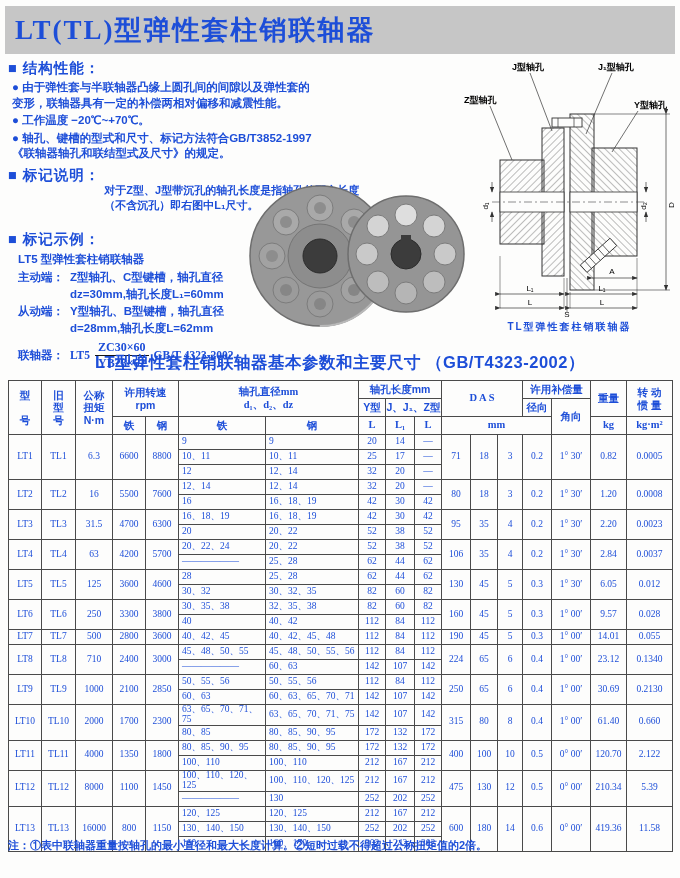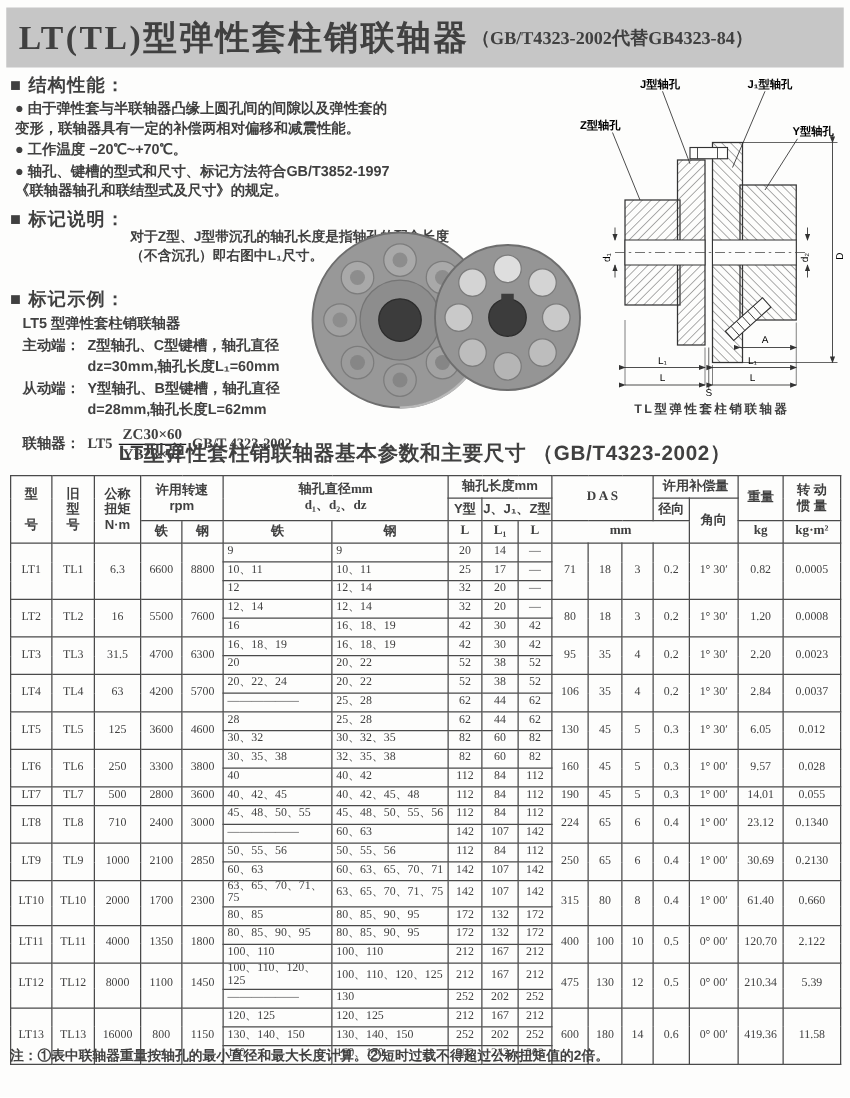--- a/index.html
+++ b/index.html
@@ -1,17 +1,17 @@
 <!DOCTYPE html>
 <html lang="zh"><head>
 <meta charset="utf-8">
 <style>
   html,body{margin:0;padding:0;background:#ffffff;}
   #page{position:relative;width:680px;height:878px;background:#fdfdfc;overflow:hidden;
-        font-family:"Liberation Sans",sans-serif;color:#404040;}
+        font-family:"Liberation Sans",sans-serif;color:#1d4ed8;}
   
   .title-band{position:absolute;left:5px;top:6px;width:670px;height:48px;background:#c6c6c6;
               display:flex;align-items:center;padding-left:10px;box-sizing:border-box;}
   .title-main{font-family:"Liberation Serif",serif;font-weight:bold;font-size:27px;letter-spacing:2px;white-space:nowrap;}
   .title-paren{font-family:"Liberation Serif",serif;font-weight:bold;font-size:14.5px;margin-left:2px;white-space:nowrap;}
   
   .left-col{position:absolute;left:8px;top:57px;width:458px;}
   .sec-h{font-size:14.5px;font-weight:bold;letter-spacing:1px;margin:2px 0 2px 0;}
   .bullet{font-size:11.5px;font-weight:bold;line-height:1.35;white-space:pre-line;margin:1px 0 2px 4px;}
   .inline-sec{display:flex;align-items:flex-start;margin-top:4px;}
@@ -48,21 +48,20 @@
   .notes .n2{margin-left:22px;}
   svg text{font-family:"Liberation Sans",sans-serif;}
 </style>
 </head>
 <body>
 
 <div id="page">
 
   <div class="title-band">
     <span class="title-main">LT(TL)型弹性套柱销联轴器</span>
-    <span class="title-paren">（GB/T4323-2002代替GB4323-84）</span>
   </div>
 
   <div class="left-col">
     <div class="sec-h">■ 结构性能：</div>
     <div class="bullet">● 由于弹性套与半联轴器凸缘上圆孔间的间隙以及弹性套的
 变形，联轴器具有一定的补偿两相对偏移和减震性能。</div>
     <div class="bullet">● 工作温度 −20℃~+70℃。</div>
     <div class="bullet">● 轴孔、键槽的型式和尺寸、标记方法符合GB/T3852-1997
 《联轴器轴孔和联结型式及尺寸》的规定。</div>
 

